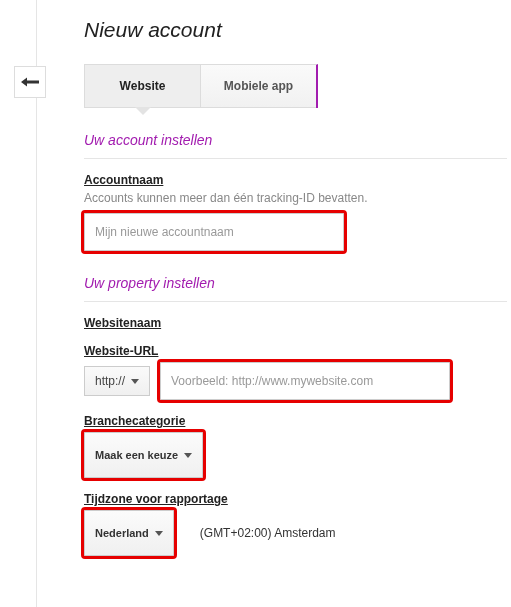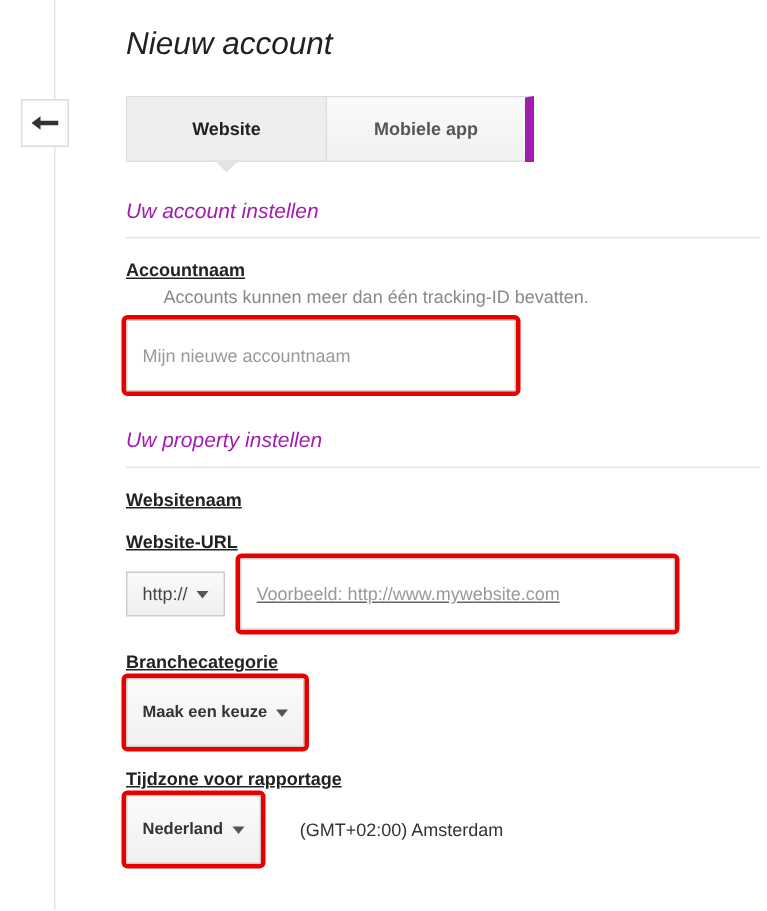--- a/index.html
+++ b/index.html
@@ -51,22 +51,22 @@
     }
     .question {
       font-size: 14px;
       color: #333;
       margin-bottom: 10px;
     }
     .tabs {
       display: flex;
       border-top: 1px solid #dcdcdc;
       border-left: 1px solid #dcdcdc;
-      border-right: 6px solid #a21caf;
-      width: 272px;
+      border-right: 2px solid #a21caf;
+      width: 234px;
       position: relative;
     }
     .tab {
       flex: 1;
       text-align: center;
       padding: 14px 0;
       font-size: 12px;
       font-weight: 700;
       color: #555;
       background: linear-gradient(#fafafa, #f1f1f1);
@@ -103,29 +103,28 @@
       font-weight: 700;
       color: #222;
       margin-top: 14px;
       margin-bottom: 4px;
       text-decoration: underline;
     }
     .helper {
       font-size: 12px;
       color: #888;
       margin-bottom: 8px;
-      margin-left: 25px;
     }
     .input, .select {
       font-family: inherit;
       font-size: 12px;
       color: #666;
       border: 1px solid #ccc;
       background: #fff;
-      height: 48px;
+      height: 38px;
       padding: 0 10px;
       outline: none;
     }
     .input::placeholder { color: #999; }
     .hl {
       outline: 3px solid #e60000;
       outline-offset: 0;
       border-radius: 1px;
     }
     .row {
@@ -169,21 +168,21 @@
       font-size: 12px;
       color: #333;
       margin-left: 16px;
     }
     .hr {
       border-top: 1px solid #e5e5e5;
       margin: 10px 0 0;
       margin-right: 0;
     }
     .w260 { width: 260px; }
-    .w290 { width: 290px; text-decoration: underline; }
+    .w290 { width: 290px; }
   </style>
 </head>
 <body>
 
 <div class="divider-v"></div>
 
 <button class="back-btn">
   <svg viewBox="0 0 24 12">
     <path d="M0 6 L8 0 L8 4 L24 4 L24 8 L8 8 L8 12 Z" fill="#333"></path>
   </svg>

